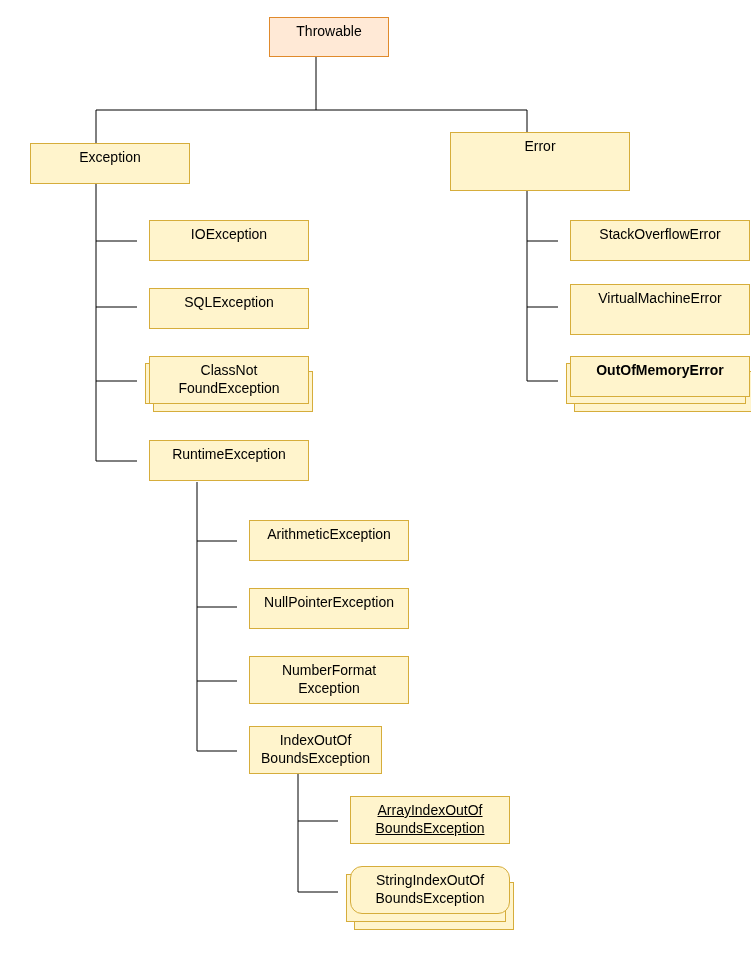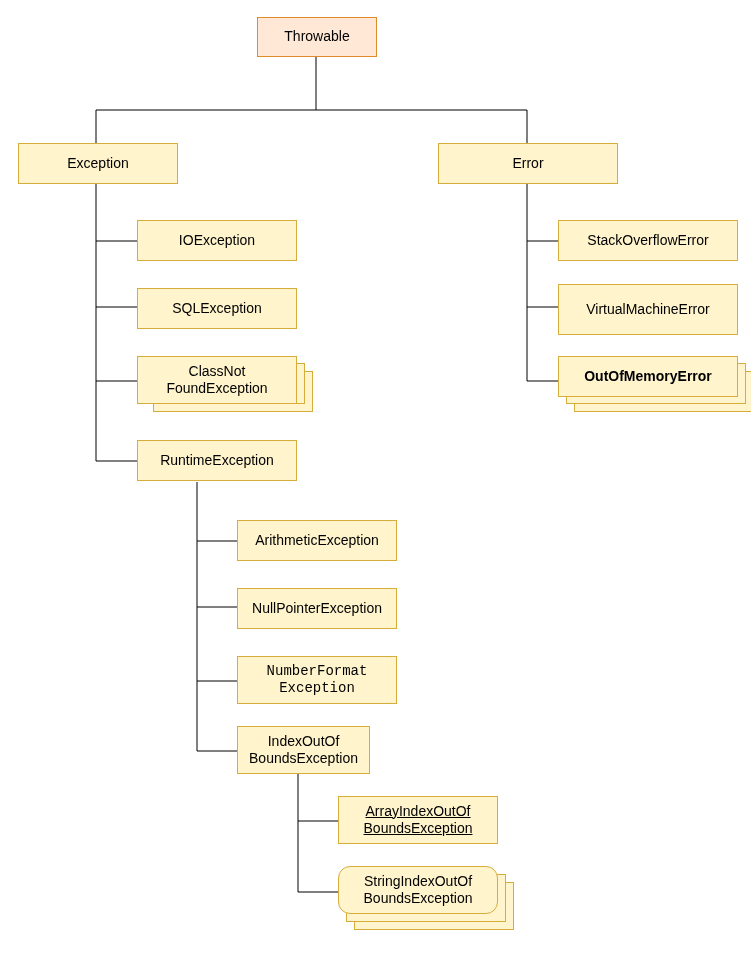--- a/index.html
+++ b/index.html
@@ -11,26 +11,27 @@
     font-family: Arial, Helvetica, sans-serif;
     position: relative;
   }
   svg { position: absolute; top: 0; left: 0; }
   .node {
     position: absolute;
     background: #fff4cc;
     border: 1px solid #d6ad3b;
     font-size: 14px;
     display: flex;
-    align-items: center;
+    align-items: flex-start;
     justify-content: center;
     text-align: center;
     line-height: 1.25;
     box-sizing: border-box;
-    padding: 19px;
+    padding: 5px;
+    margin-left: 12px;
   }
   .stack-back {
     position: absolute;
     background: #fff4cc;
     border: 1px solid #d6ad3b;
     box-sizing: border-box;
   }
 </style>
 </head>
 <body>
@@ -71,21 +72,21 @@
 </svg>
 
 <div class="node" style="left:257px; top:17px; width:120px; height:40px; background:#ffe9d6; border-color:#e08a2c;">
   <span>Throwable</span>
 </div>
 
 <div class="node" style="left:18px; top:143px; width:160px; height:41px;">
   <span>Exception</span>
 </div>
 
-<div class="node" style="left:438px; top:143px; width:180px; height:41px;">
+<div class="node" style="left:438px; top:132px; width:180px; height:59px;">
   <span>Error</span>
 </div>
 
 <div class="node" style="left:137px; top:220px; width:160px; height:41px;">
   <span>IOException</span>
 </div>
 
 <div class="node" style="left:137px; top:288px; width:160px; height:41px;">
   <span>SQLException</span>
 </div>
@@ -101,21 +102,21 @@
 </div>
 
 <div class="node" style="left:237px; top:520px; width:160px; height:41px;">
   <span>ArithmeticException</span>
 </div>
 
 <div class="node" style="left:237px; top:588px; width:160px; height:41px;">
   <span>NullPointerException</span>
 </div>
 
-<div class="node" style="left:237px; top:656px; width:160px; height:48px;font-family:Liberation Mono, monospace;">
+<div class="node" style="left:237px; top:656px; width:160px; height:48px;">
   <span><span>NumberFormat</span><br><span>Exception</span></span>
 </div>
 
 <div class="node" style="left:237px; top:726px; width:133px; height:48px;">
   <span><span>IndexOutOf</span><br><span>BoundsException</span></span>
 </div>
 
 <div class="node" style="left:338px; top:796px; width:160px; height:48px;text-decoration:underline;">
   <span><span>ArrayIndexOutOf</span><br><span>BoundsException</span></span>
 </div>

